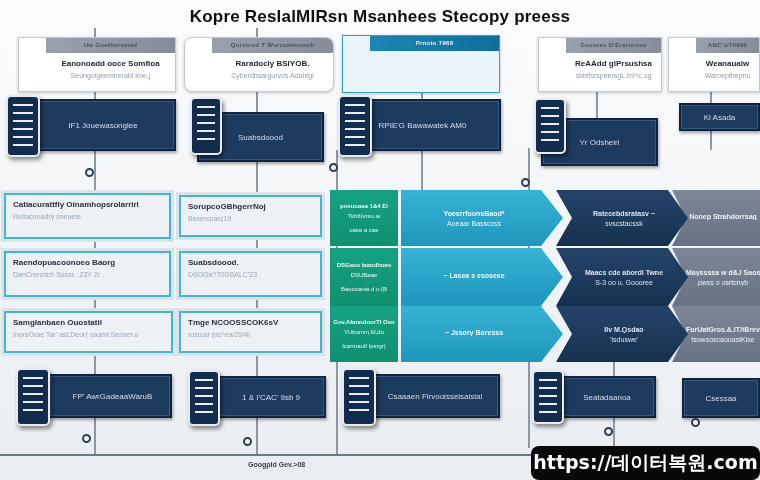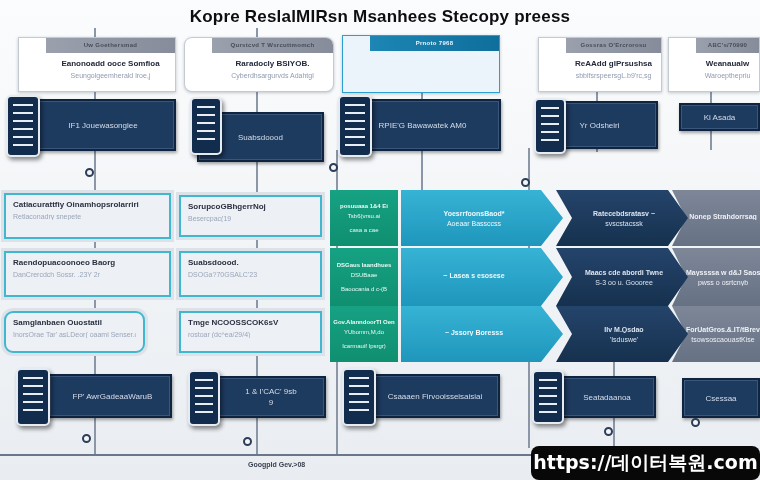--- a/index.html
+++ b/index.html
@@ -34,24 +34,24 @@
   .hc5 { left:668px; top:37px; width:92px;  height:55px; }
 
   
   .nbox { position:absolute; background:#1d3a5f; border:2px solid #0e2441;
           box-shadow:inset 0 0 0 1px #3a567a, 1px 2px 3px rgba(0,0,0,.35);
           color:#d6deea; display:flex; align-items:center; justify-content:center;
           font-size:8px; text-align:center; z-index:4; overflow:hidden; padding:2px 4px; }
   .nb1 { left:30px;  top:99px;  width:146px; height:52px; }
   .nb2 { left:197px; top:101px; width:127px; height:50px;margin-top:11px; }
   .nb3 { left:344px; top:99px;  width:157px; height:52px; }
-  .nb4 { left:541px; top:101px; width:117px; height:48px; }
+  .nb4 { left:541px; top:118px; width:117px; height:48px; }
   .nb5 { left:679px; top:103px; width:81px;  height:28px; }
   .bb1 { left:48px;  top:374px; width:124px; height:44px;padding-left:9px; }
-  .bb2 { left:216px; top:376px; width:110px; height:42px; flex-direction:column; gap:2px; }
+  .bb2 { left:216px; top:376px; width:110px; height:42px; flex-direction:row; gap:2px; }
   .bb3 { left:370px; top:374px; width:130px; height:44px; }
   .bb4 { left:558px; top:376px; width:98px;  height:42px; }
   .bb5 { left:682px; top:378px; width:78px;  height:40px;text-align:right; }
 
   
   .dev { position:absolute; background:#122c4e; border:2px solid #e6ebf2; border-radius:5px;
          box-shadow:2px 3px 4px rgba(0,0,0,.45); z-index:5; padding:7px 5px; }
   .dev .dl { width:100%; height:100%;
              background:repeating-linear-gradient(180deg,#e8edf3 0 2px,transparent 2px 8px); }
   .dv1 { left:6px;   top:95px;  width:34px; height:62px; }
@@ -65,21 +65,21 @@
 
   
   .lbox { position:absolute; background:#edf0f4; border:2px solid #41b7cf;
           box-shadow:0 0 0 3px #dde2e9; padding:5px 7px 8px; overflow:hidden; z-index:4; }
   .lb-a { font-size:8px; font-weight:bold; color:#2a3040; white-space:nowrap; overflow:hidden; }
   .lb-b { font-size:7px; color:#9aa6ba; white-space:nowrap; overflow:hidden; margin-top:4px; }
   .lb11 { left:4px;   top:193px; width:167px; height:46px; }
   .lb12 { left:179px; top:195px; width:143px; height:42px; }
   .lb21 { left:4px;   top:251px; width:167px; height:46px; }
   .lb22 { left:179px; top:251px; width:143px; height:46px; }
-  .lb31 { left:4px;   top:311px; width:141px; height:42px;border-radius:9px; }
+  .lb31 { left:4px;   top:311px; width:169px; height:42px; }
   .lb32 { left:179px; top:311px; width:143px; height:42px; }
 
   
   .gbox { position:absolute; left:330px; width:68px; background:linear-gradient(180deg,#16a283,#0f8f70);
           color:#eafaf4; text-align:center; display:flex; flex-direction:column;
           justify-content:center; gap:2px; font-size:6px; z-index:3; overflow:hidden; }
   .gbox div { white-space:nowrap; overflow:hidden; line-height:1.35; }
   .gb-c { margin-top:3px; }
   .band { position:absolute; display:flex; flex-direction:column; justify-content:center;
           text-align:center; font-size:7px; gap:3px; overflow:hidden; }

